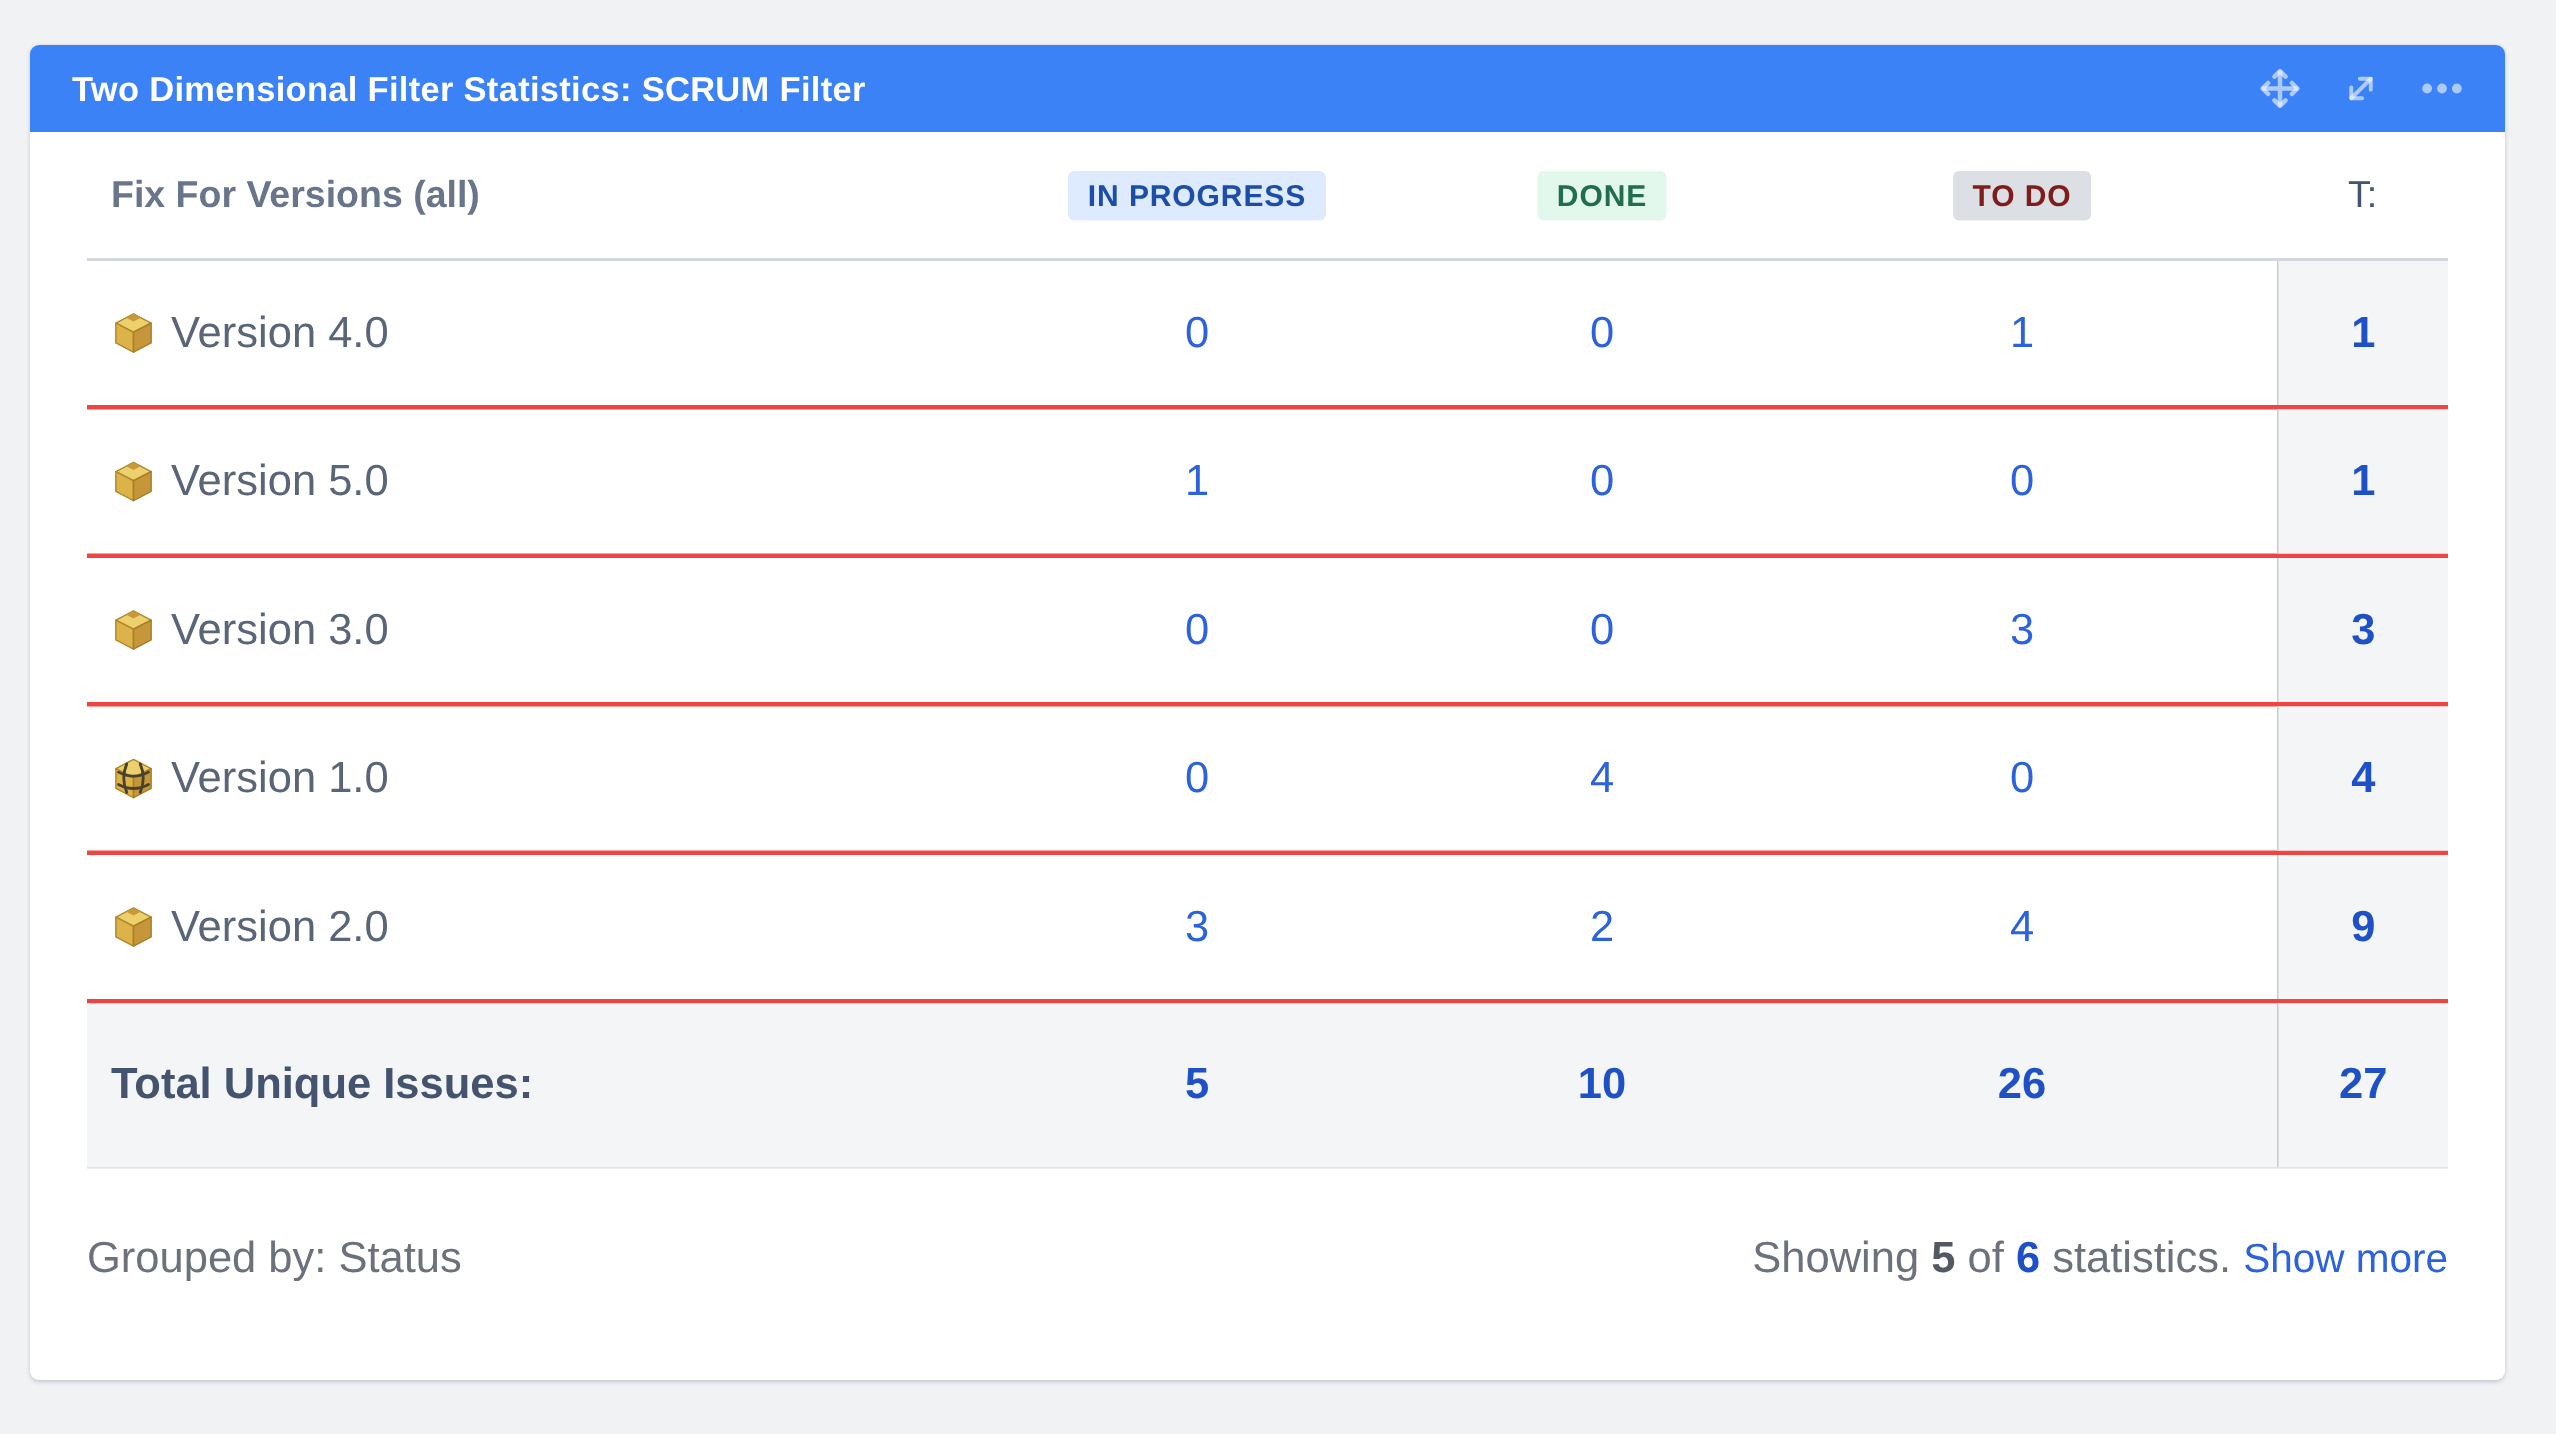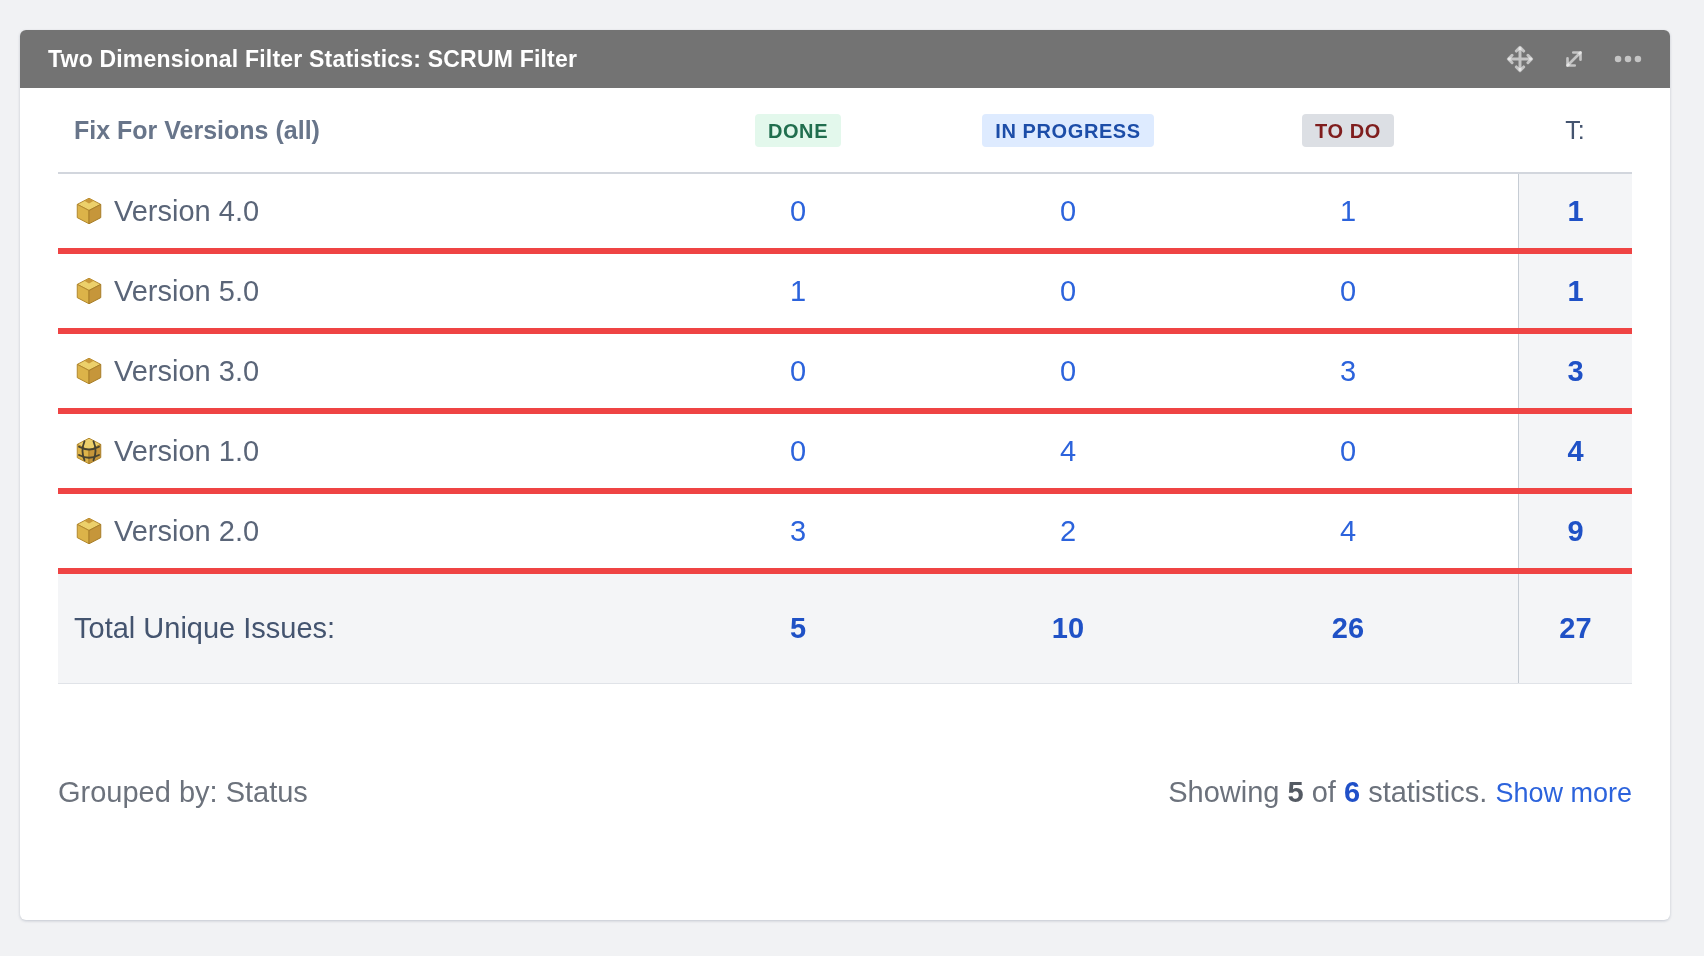--- a/index.html
+++ b/index.html
@@ -12,21 +12,21 @@
   .card {
     position:absolute; left:20px; top:30px;
     width:1650px; height:890px;
     background:#ffffff; border-radius:6px;
     box-shadow:0 1px 3px rgba(9,30,66,0.20);
     display:flex; flex-direction:column;
   }
   
   .gadget-header {
     height:58px; flex:0 0 58px;
-    background:#737373;
+    background:#3b82f6;
     border-radius:6px 6px 0 0;
     display:flex; align-items:center;
     padding:0 22px 0 28px;
   }
   .gadget-title {
     color:#ffffff; font-size:23px; font-weight:bold; letter-spacing:0.2px;
   }
   .header-actions { margin-left:auto; display:flex; align-items:center; gap:14px; }
   .hbtn {
     width:40px; height:40px; border:none; background:transparent;
@@ -47,36 +47,36 @@
     font-size:25px; font-weight:bold; color:#68758a; padding-left:16px;
   }
   .badge-cell { text-align:center; }
   .lozenge {
     display:inline-block; font-size:20px; font-weight:bold; letter-spacing:0.6px;
     padding:7px 13px 6px; border-radius:4px; line-height:1;
   }
   .t-head { text-align:center; font-size:25px; color:#44546f; }
   
   .tbody { border-top:2px solid #d2d6dd; }
-  .data-row { height:80px; border-bottom:6px solid #ef4444; }
+  .data-row { height:99px; border-bottom:3px solid #ef4444; }
   .label-cell { display:flex; align-items:center; gap:10px; padding-left:16px; height:100%; }
   .label-cell svg { flex:0 0 auto; }
   .version-label { font-size:29px; color:#5a6578; }
   .num-cell { text-align:center; }
   .num-link {
     font-size:29px; color:#2c63dc; text-decoration:none; cursor:pointer;
   }
   .t-cell {
     height:100%; display:flex; align-items:center; justify-content:center;
     background:#f4f5f7; border-left:1px solid #c6ccd4;
   }
   .t-cell .num-link { font-weight:bold; color:#1f51c6; }
   
   .total-row { height:110px; background:#f4f5f7; border-bottom:1px solid #e0e3e8; }
-  .total-label { font-size:29px; font-weight:normal; color:#44546f; padding-left:16px; }
+  .total-label { font-size:29px; font-weight:bold; color:#44546f; padding-left:16px; }
   .total-row .num-link { font-weight:bold; color:#1f51c6; }
   .total-row .t-cell { border-left:1px solid #c6ccd4; background:#f4f5f7; }
   
   .gadget-footer {
     flex:1; display:flex; align-items:center; justify-content:space-between;
     padding:4px 0 24px;
   }
   .grouped-by { font-size:29px; color:#6c727c; }
   .showing { font-size:29px; color:#6c727c; }
   .showing b.count-shown { color:#545a63; }
@@ -112,24 +112,24 @@
         </svg>
       </button>
     </span>
   </div>
 
   <div class="content">
 
     <div class="grid-row colhead">
       <div class="rowhead-label">Fix For Versions (all)</div>
       <div class="badge-cell">
-        <span class="lozenge" style="background: rgb(227, 248, 236); color: rgb(32, 110, 78);">DONE</span>
+        <span class="lozenge" style="background: rgb(222, 235, 255); color: rgb(28, 77, 168);">IN PROGRESS</span>
       </div>
       <div class="badge-cell">
-        <span class="lozenge" style="background: rgb(222, 235, 255); color: rgb(28, 77, 168);">IN PROGRESS</span>
+        <span class="lozenge" style="background: rgb(227, 248, 236); color: rgb(32, 110, 78);">DONE</span>
       </div>
       <div class="badge-cell">
         <span class="lozenge" style="background: rgb(220, 223, 228); color: #7f1d1d;">TO DO</span>
       </div>
       <div class="t-head">T:</div>
     </div>
 
     <div class="tbody">
   <div class="grid-row data-row">
     <div class="label-cell">

